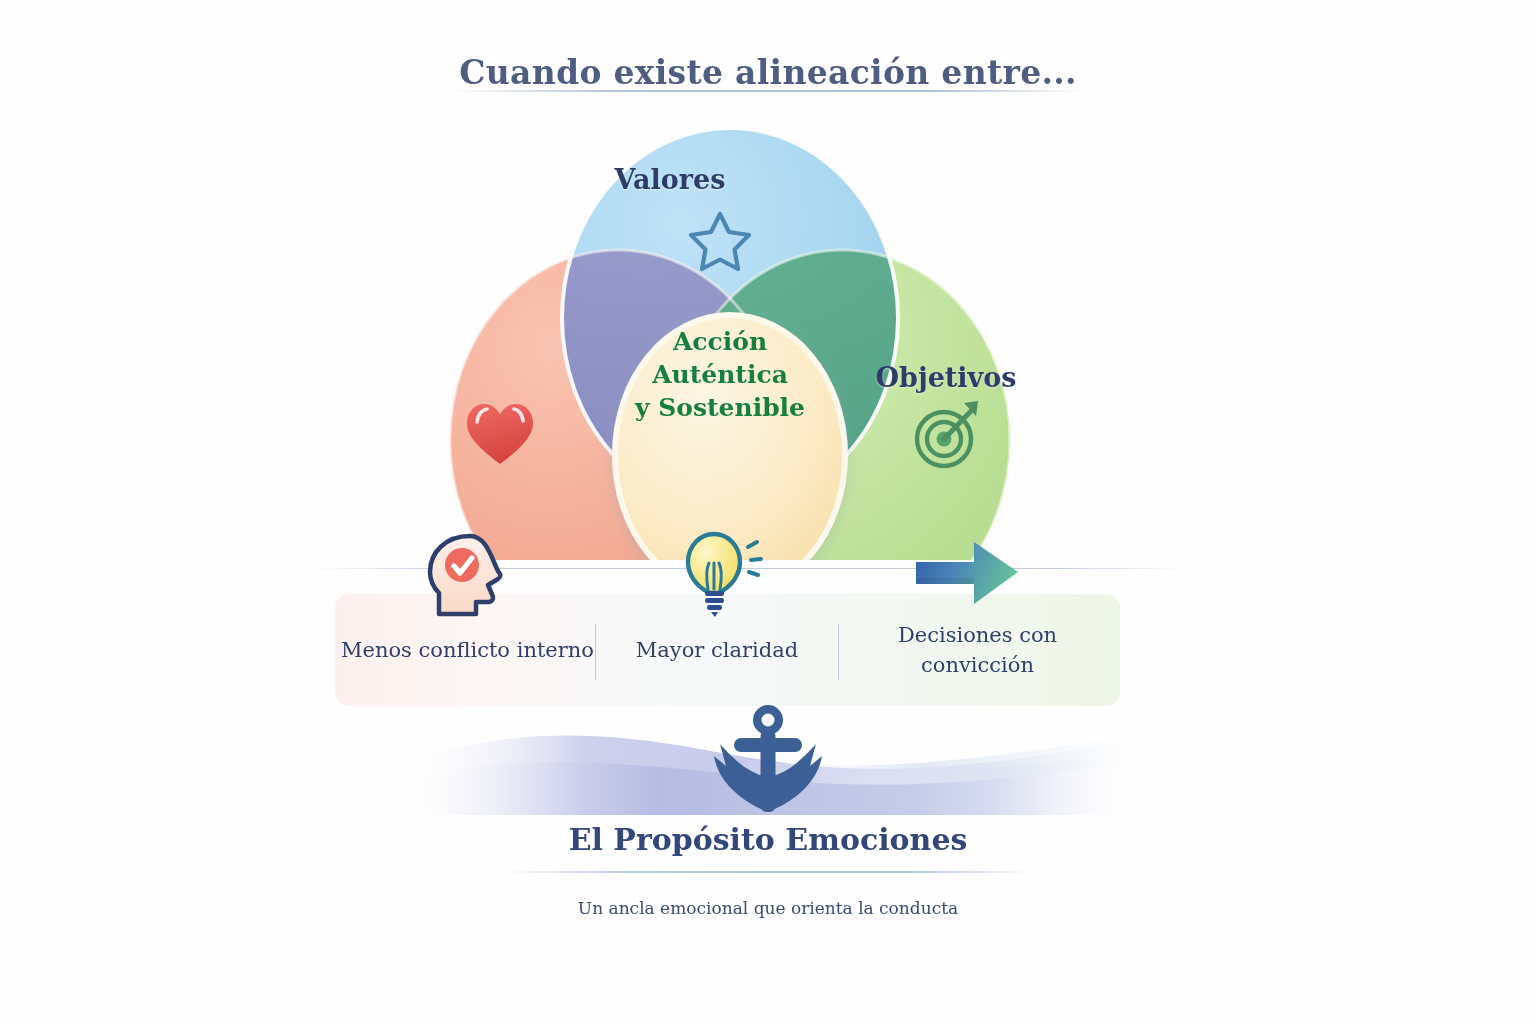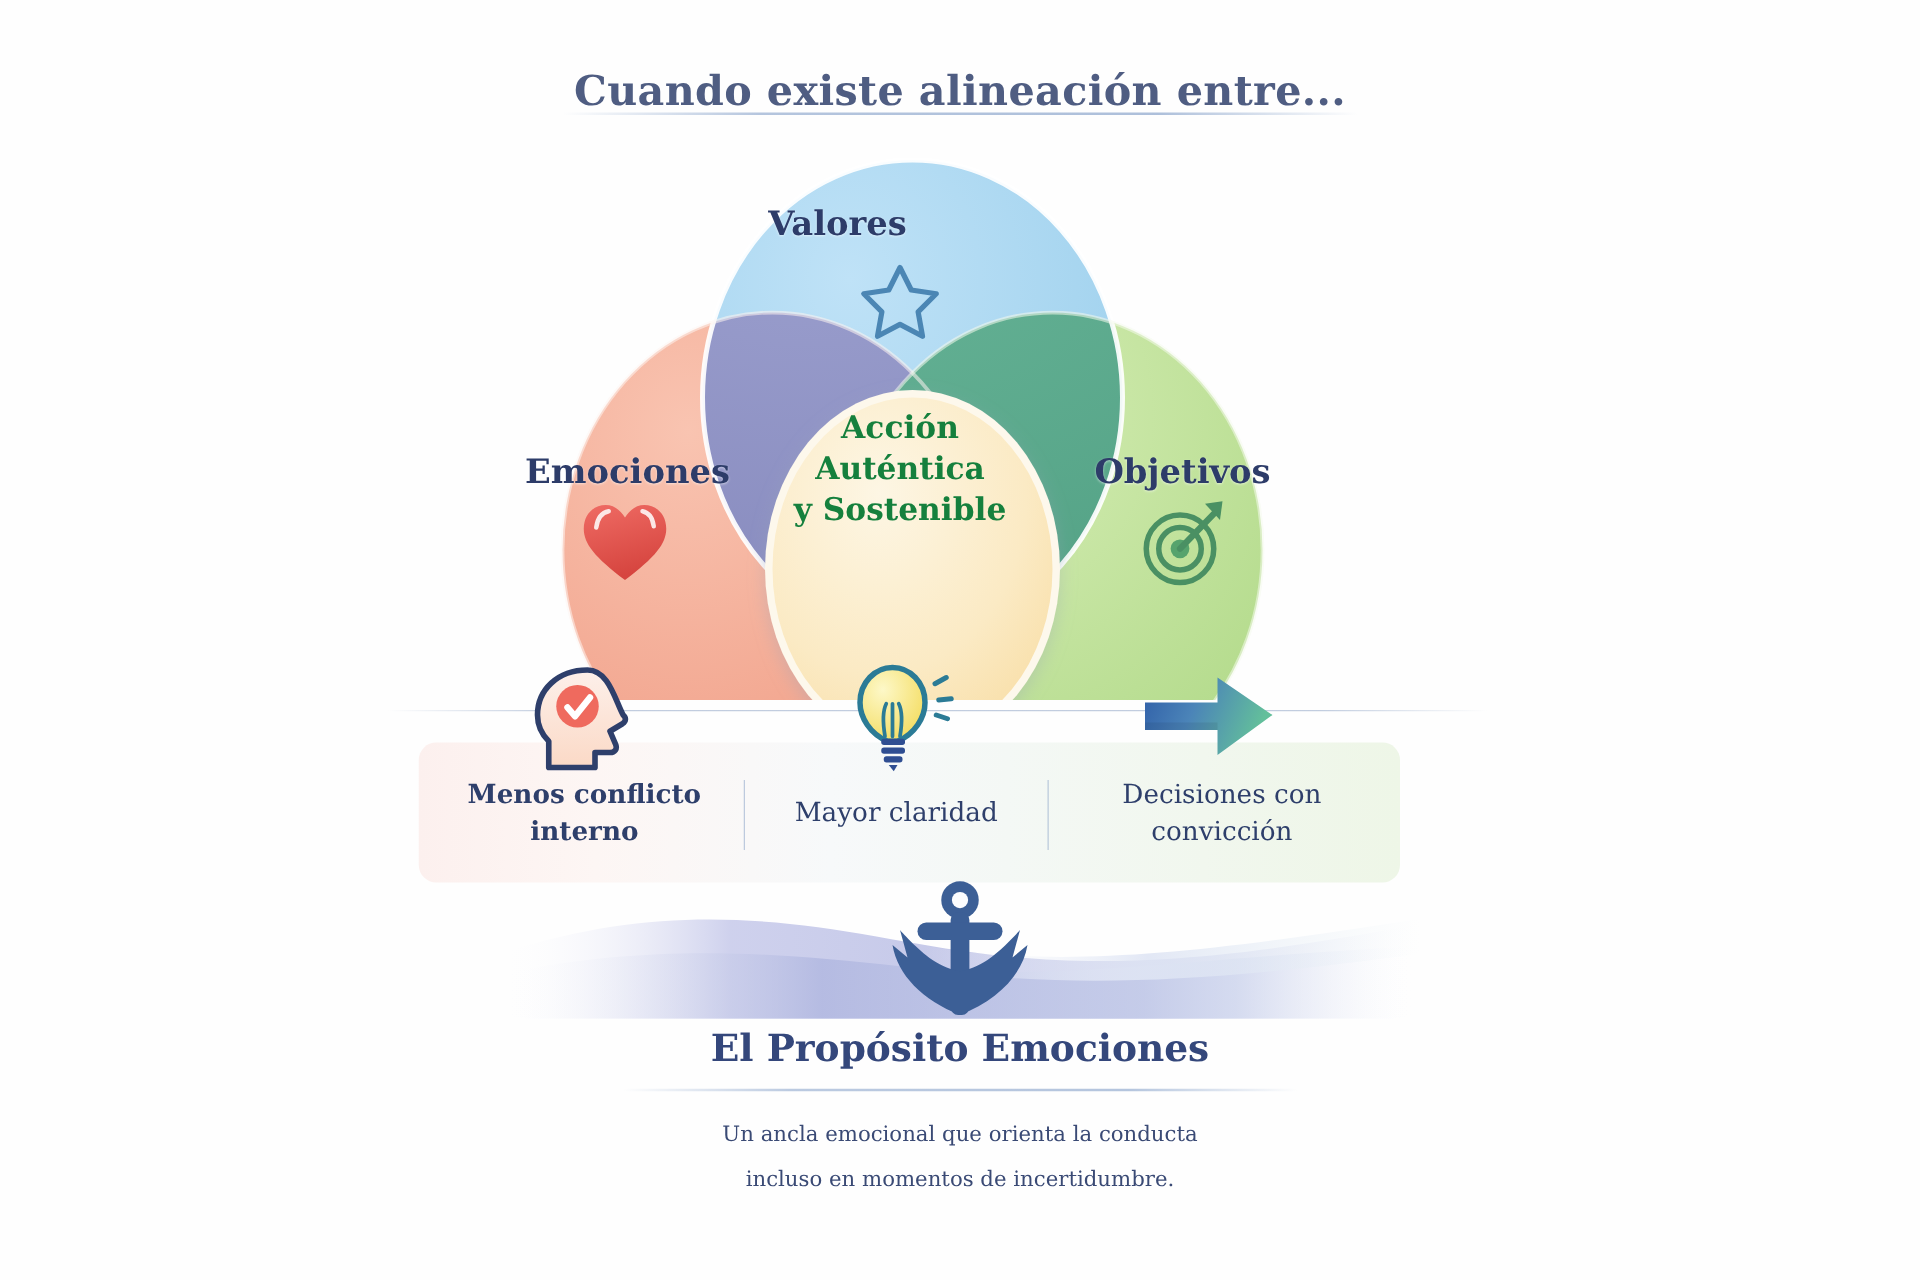--- a/index.html
+++ b/index.html
@@ -102,21 +102,21 @@
     height: 112px;
     display: flex;
     align-items: center;
     justify-content: center;
     text-align: center;
     color: #2e3f6b;
     font-size: 21px;
     line-height: 30px;
     font-family: "DejaVu Serif", "Liberation Serif", serif;
   }
-  #benefit-col-0 { left: 340px; width: 255px; font-weight: bold; }
+  #benefit-col-0 { left: 340px; width: 255px; }
   #benefit-col-1 { left: 597px; width: 240px; }
   #benefit-col-2 { left: 840px; width: 275px; }
   .benefit-div {
     position: absolute;
     top: 624px;
     width: 1px; height: 56px;
     background: rgba(130,155,195,0.5);
   }
   #benefit-div-0 { left: 595px; }
   #benefit-div-1 { left: 838px; }
@@ -236,21 +236,20 @@
 
       <g filter="url(#softShadow)">
         <ellipse cx="400" cy="355" rx="118" ry="143" fill="#fdf8ec"></ellipse>
         <ellipse cx="400" cy="355" rx="112" ry="137" fill="url(#gCream)"></ellipse>
       </g>
     </svg>
 
   </div>
 
   <div class="venn-label" id="label-valores">Valores</div>
-  <div class="venn-label" id="label-emociones">Emociones</div>
   <div class="venn-label" id="label-objetivos">Objetivos</div>
 
   <div id="label-center">
     <div>Acción</div>
     <div>Auténtica</div>
     <div>y Sostenible</div>
   </div>
 
   <div class="icon-abs" id="icon-star">
     <svg width="68" height="66" viewBox="0 0 68 66">
@@ -385,16 +384,15 @@
         <rect x="48" y="34" width="68" height="14" rx="7"></rect>
         <path d="M82 108 C52 96 32 76 28 52 L40 62 L34 40 C34 40 48 56 60 64 C68 69 75 72 82 73 C89 72 96 69 104 64 C116 56 130 40 130 40 L124 62 L136 52 C132 76 112 96 82 108 Z"></path>
       </g>
     </svg>
   </div>
 
   <div id="footer-title">El Propósito Emociones</div>
   <div id="footer-rule"></div>
   <div id="footer-caption">
     <div>Un ancla emocional que orienta la conducta</div>
-    <div>incluso en momentos de incertidumbre.</div>
   </div>
 
 </div>
 
 </body></html>

